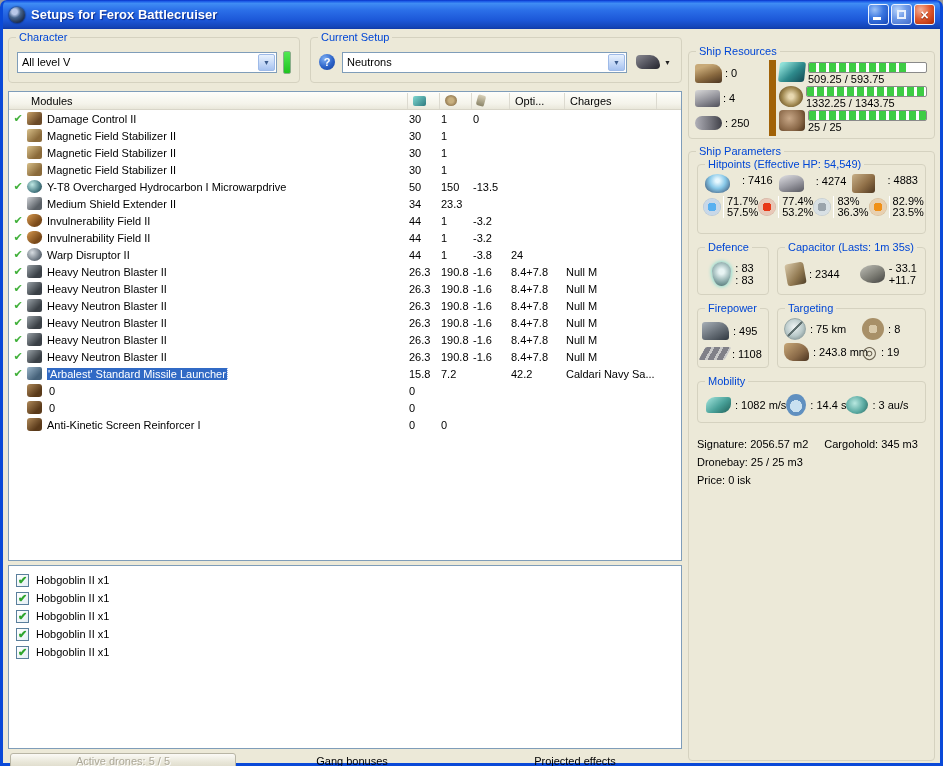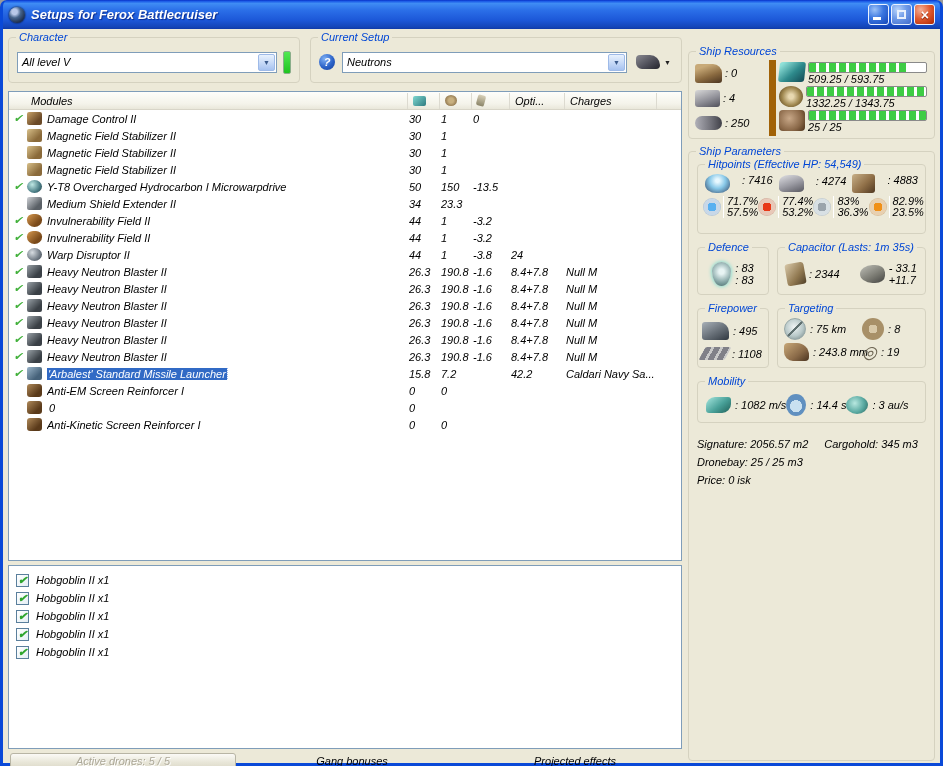--- a/index.html
+++ b/index.html
@@ -1,18 +1,18 @@
 <!DOCTYPE html>
 <html><head>
 <meta charset="utf-8">
 <style>
   html,body{margin:0;padding:0;background:#9A9A9A;}
   *{box-sizing:border-box;}
   .window{width:943px;height:766px;background:#0A49D8;padding:0 3px 3px;border-radius:7px 7px 0 0;
-    font-family:"Liberation Sans",sans-serif;font-size:11px;color:#000;position:relative;overflow:hidden;font-style:italic;}
+    font-family:"Liberation Sans",sans-serif;font-size:11px;color:#000;position:relative;overflow:hidden;}
   
   .titlebar{height:29px;display:flex;align-items:center;padding:0 5px 0 6px;border-radius:6px 6px 0 0;
     background:linear-gradient(180deg,#0831C8 0%,#1E5FE8 5%,#3F8CF4 12%,#2B6FE8 35%,#1C57D8 70%,#1445B8 93%,#0F3AA8 100%);}
   .appicon{width:16px;height:16px;border-radius:50%;flex:none;margin-right:6px;
     background:radial-gradient(circle at 35% 30%,#B8C8E8 0 18%,#46648C 40%,#101C38 85%);box-shadow:0 0 2px #000;}
   .wtitle{color:#fff;font-size:13px;font-weight:bold;text-shadow:1px 1px 1px #0A2A8A;flex:1;white-space:nowrap;overflow:hidden;}
   .tb-btn{width:21px;height:21px;border:1px solid #EAF2FF;border-radius:3px;margin-left:2px;flex:none;
     display:flex;align-items:center;justify-content:center;position:relative;
     background:radial-gradient(circle at 30% 25%,#9CC2F8,#3A76E0 45%,#1C4FC0 90%);}
   .tb-btn.maxd{background:radial-gradient(circle at 30% 25%,#B8D4FA,#6E9AE8 45%,#4A74D0 90%);}
@@ -351,21 +351,20 @@
               <span class="mname"><span class="sel">'Arbalest' Standard Missile Launcher</span></span>
               <span class="mcol">15.8</span>
               <span class="mcol">7.2</span>
               <span class="mcol"></span>
               <span class="mcol">42.2</span>
               <span class="mcol">Caldari Navy Sa...</span>
             </div>
             <div class="mrow">
               <span class="mcheck"></span>
               <span class="micon i-rig-icon"></span>
-              <span class="mname"><span>Anti-EM Screen Reinforcer I</span></span>
               <span class="mcol">0</span>
               <span class="mcol">0</span>
               <span class="mcol"></span>
               <span class="mcol"></span>
               <span class="mcol"></span>
             </div>
             <div class="mrow">
               <span class="mcheck"></span>
               <span class="micon i-rig-icon"></span>
               <span class="mcol">0</span>

